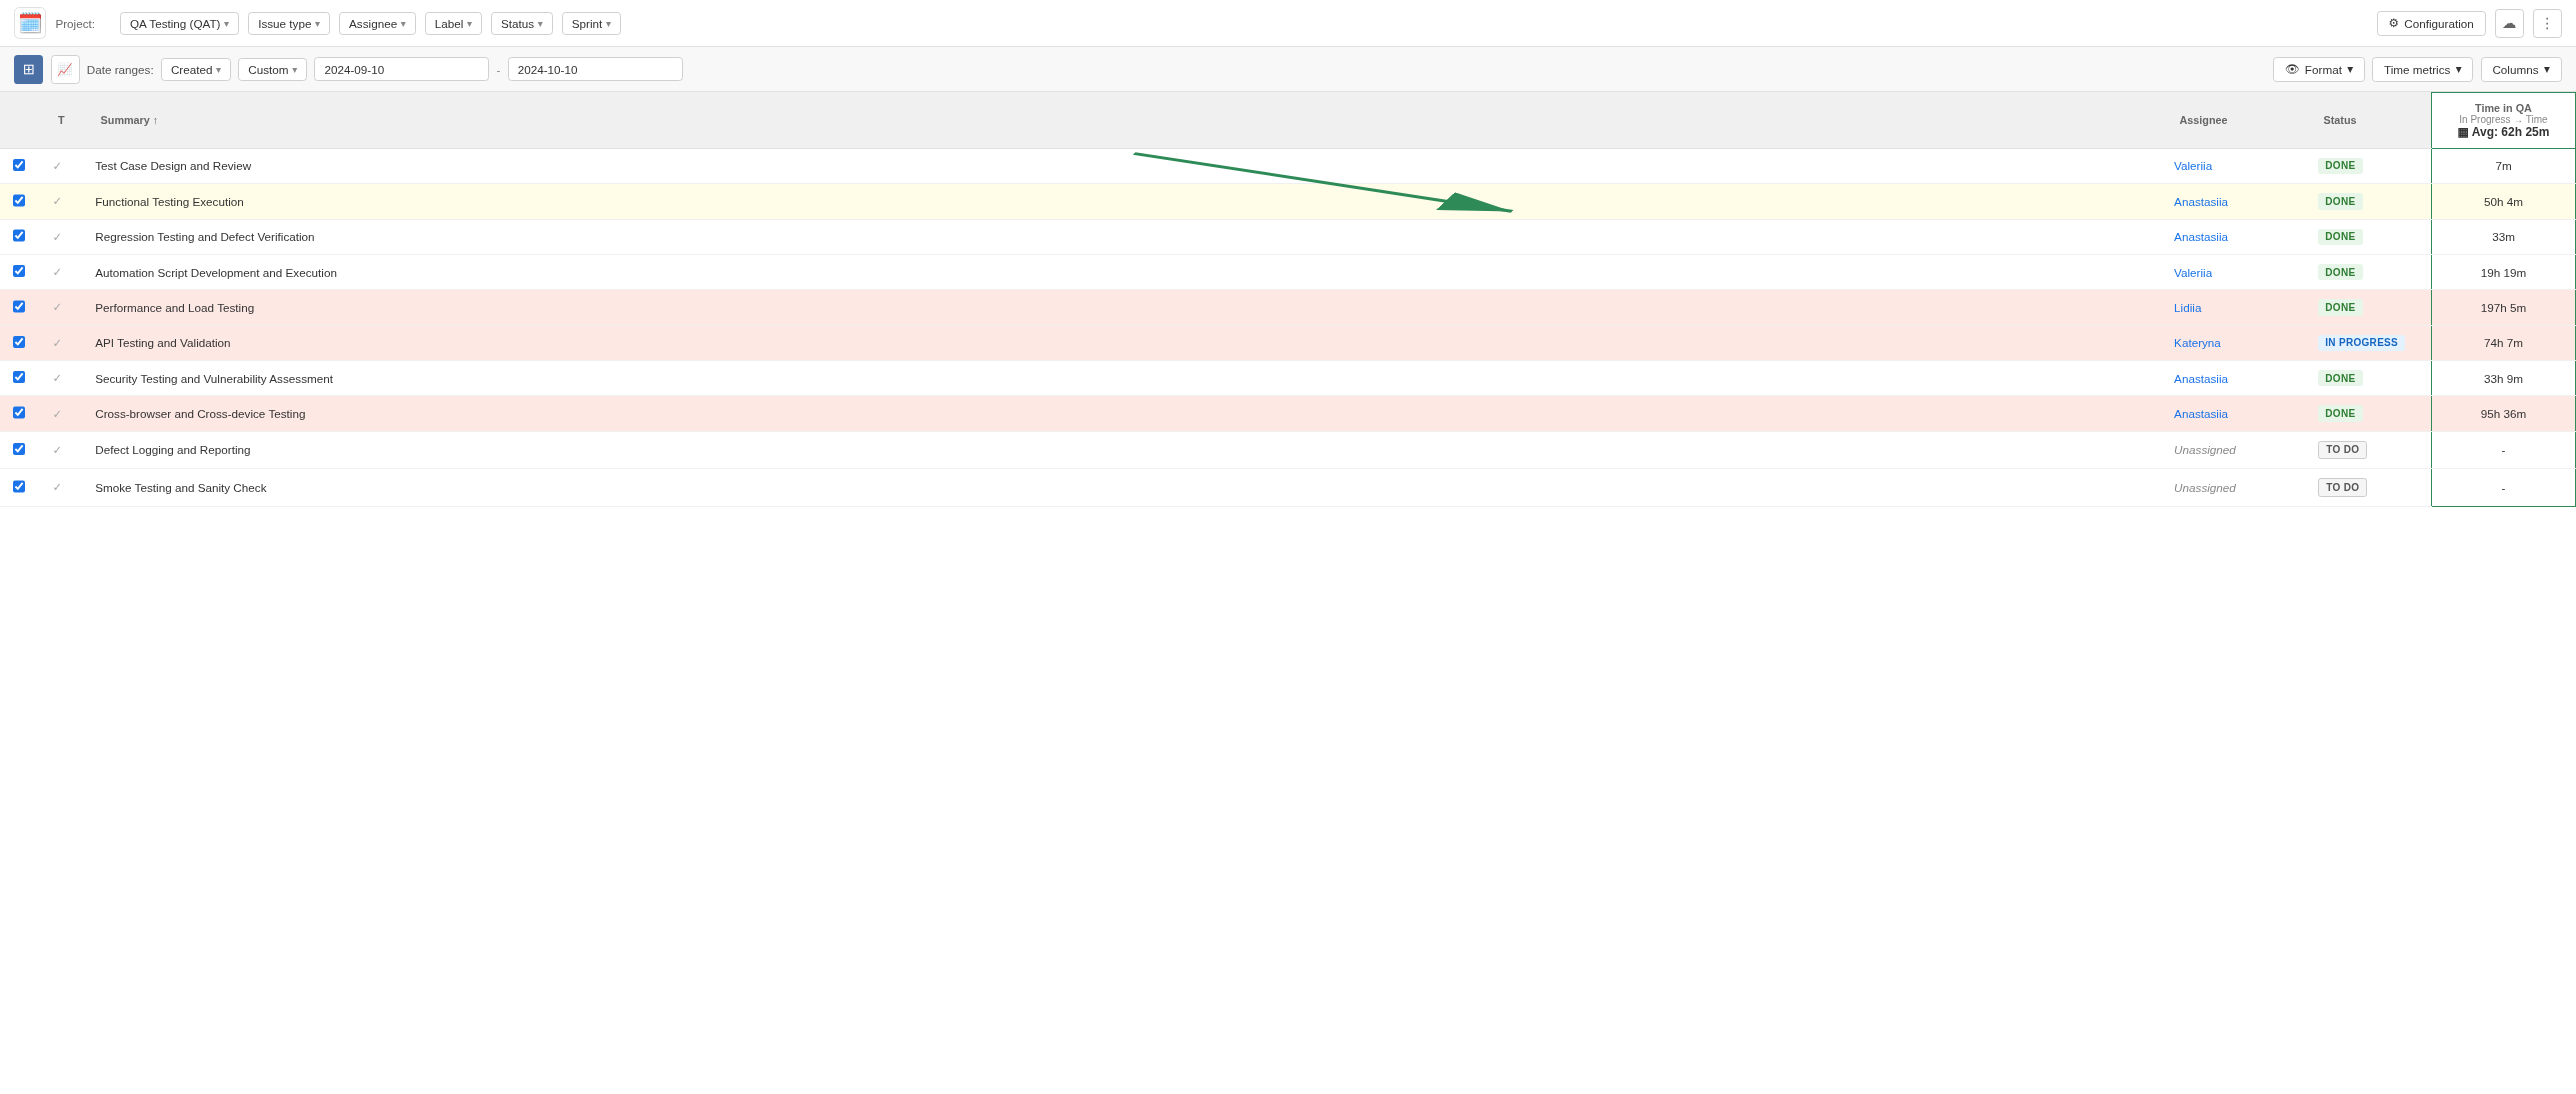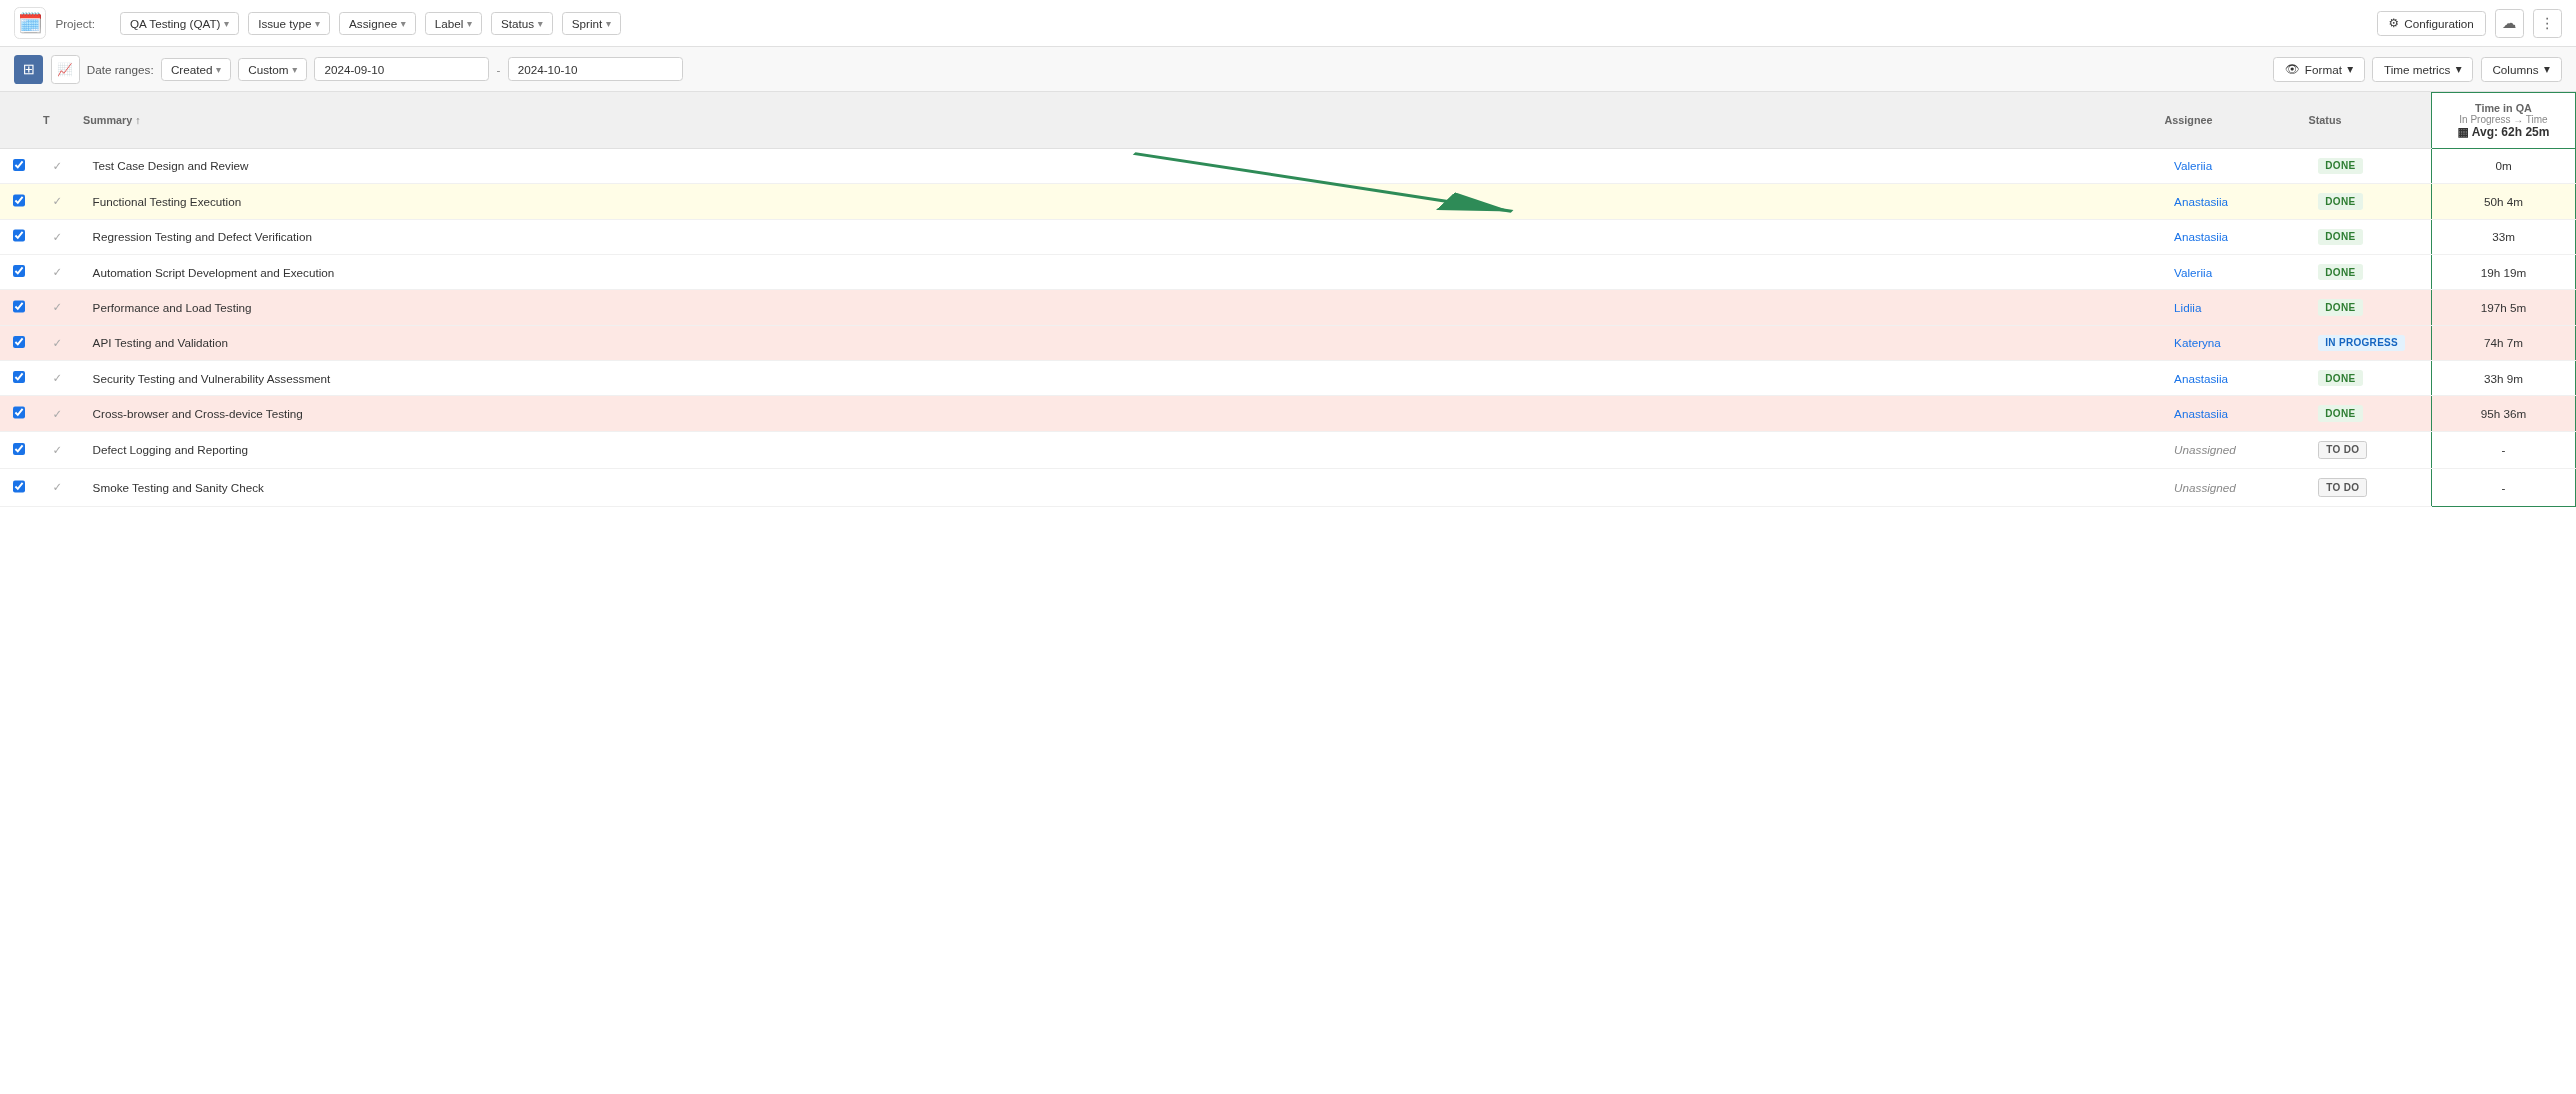--- a/index.html
+++ b/index.html
@@ -60,21 +60,21 @@
       display: flex; align-items: center; gap: 5.4px; padding: 4.5px 10.8px;
       border: 0.9px solid #d0d0d0; border-radius: 3.6px; cursor: pointer; background: #fff;
       font-size: 11.7px; color: #333;
     }
 
     
     .table-container { overflow-x: auto; }
     table { width: 100%; border-collapse: collapse; }
     thead tr { background: #f0f0f0; }
     th {
-      padding: 9px 3px; text-align: left; font-size: 10.8px; font-weight: 600;
+      padding: 9px 18px; text-align: left; font-size: 10.8px; font-weight: 600;
       color: #666; border-bottom: 1.8px solid #e0e0e0; white-space: nowrap;
     }
     th.time-col {
       text-align: center; background: #fff; border: 1.8px solid #2e8b57;
       border-bottom: 1.8px solid #2e8b57;
     }
     td {
       padding: 9px 12.6px; border-bottom: 0.9px solid #f0f0f0; font-size: 11.7px;
       vertical-align: middle;
     }
@@ -229,21 +229,21 @@
           </th>
         </tr>
       </thead>
       <tbody id="table-body">
       <tr>
             <td class="checkbox-cell"><input type="checkbox" checked="" style=""></td>
             <td style="color: rgb(170, 170, 170);">✓</td>
             <td>Test Case Design and Review</td>
             <td><span class="assignee-link">Valeriia</span></td>
             <td><span class="status-badge status-done">DONE</span></td>
-            <td class="time-val">0m</td>
+            <td class="time-val">7m</td>
           </tr>
           <tr class="highlight-yellow">
             <td class="checkbox-cell"><input type="checkbox" checked="" style=""></td>
             <td style="color: rgb(170, 170, 170);">✓</td>
             <td>Functional Testing Execution</td>
             <td><span class="assignee-link">Anastasiia</span></td>
             <td><span class="status-badge status-done">DONE</span></td>
             <td class="time-val">50h 4m</td>
           </tr>
           <tr>

